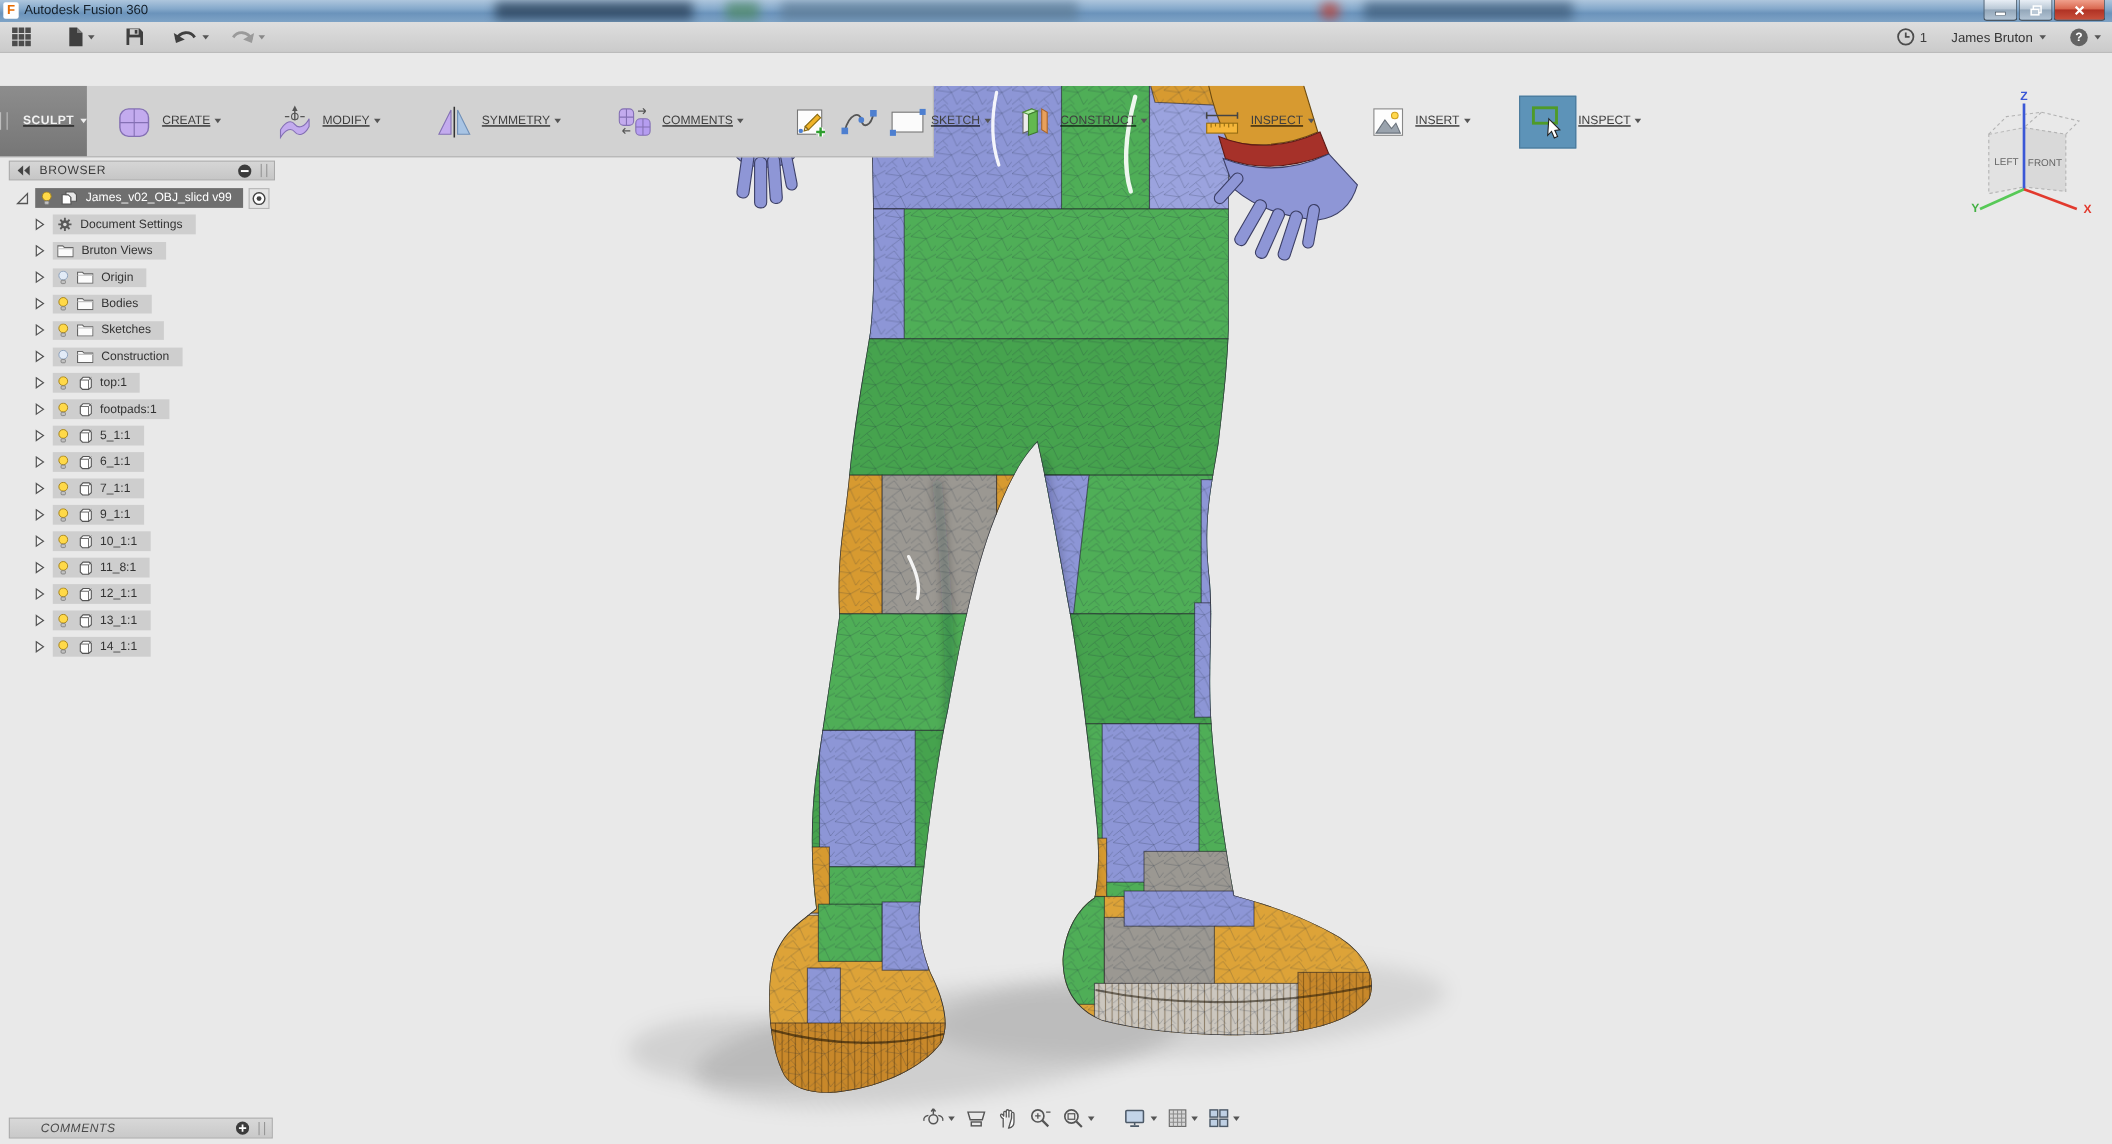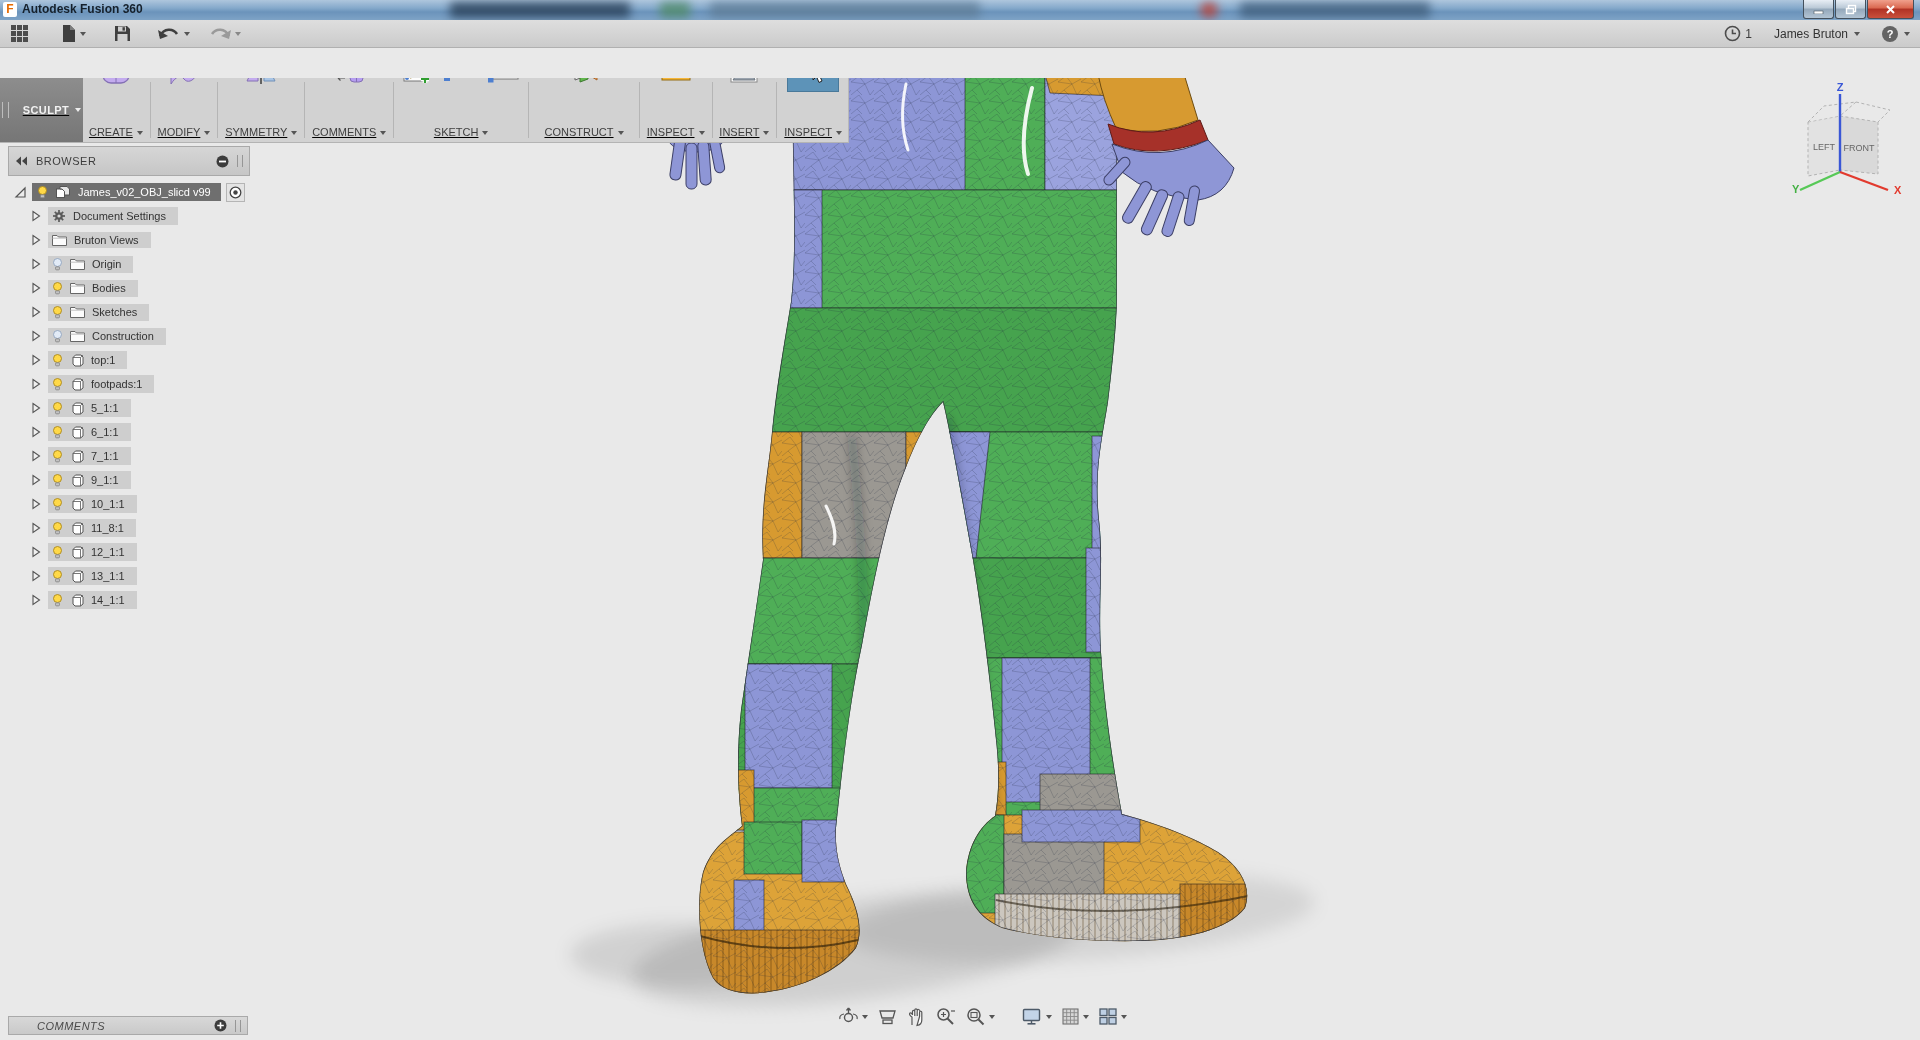--- a/index.html
+++ b/index.html
@@ -7,21 +7,21 @@
        font-family:"Liberation Sans",sans-serif;}
   .app{position:absolute;inset:0;background:#e9e9e9;}
 
   
   .titlebar{position:absolute;left:0;top:0;width:1920px;height:20px;
     background:linear-gradient(180deg,#aec6dd 0%,#85a9cb 40%,#6b93bb 60%,#7ea3c6 100%);
     overflow:hidden;z-index:20;}
   .titlebar .blob{position:absolute;top:2px;height:16px;filter:blur(5px);opacity:.75;border-radius:3px;}
   .fusion-logo{position:absolute;left:3px;top:2px;width:14px;height:15px;background:#fff;
     border-radius:2px;color:#e66a00;font-weight:bold;font-size:12px;line-height:15px;text-align:center;}
-  .app-title{position:absolute;left:22px;top:2px;font-size:12px;color:#15202b;font-weight:bold;}
+  .app-title{position:absolute;left:22px;top:2px;font-size:12px;color:#15202b;}
   .winbtns{position:absolute;right:6px;top:0;display:flex;gap:1px;z-index:25;}
   .winbtn{width:29px;height:18px;border:1px solid #44505c;border-top:none;border-radius:0 0 3px 3px;
     background:linear-gradient(180deg,#e8eef5,#b9c8d6 45%,#93a7ba 50%,#b3c4d4);display:flex;align-items:center;justify-content:center;}
   .winbtn.close{width:45px;background:linear-gradient(180deg,#f0a08c,#d9674f 45%,#b03224 50%,#c9503c);}
 
   
   .qat{position:absolute;left:0;top:20px;width:1920px;height:27px;
     background:linear-gradient(180deg,#dedede,#cbcbcb);border-bottom:1px solid #b0b0b0;z-index:20;
     display:flex;align-items:center;}
   .qat-left{display:flex;align-items:center;gap:14px;padding-left:8px;}
@@ -48,30 +48,30 @@
   .canvas{position:absolute;left:0;top:78px;width:1920px;height:962px;background:#e9e9e9;overflow:hidden;}
   .viewport-svg{position:absolute;left:0;top:0;z-index:1;}
 
   
   .ribbon{position:absolute;left:0;top:0;width:848px;height:64px;background:#d2d2d2;
     border-right:1px solid #b8b8b8;border-bottom:1px solid #b4b4b4;z-index:6;display:flex;align-items:stretch;text-decoration:underline;}
   .ws-switch{width:100px;background:linear-gradient(180deg,#8d8d8d,#767676);color:#f2f2f2;
     display:flex;align-items:center;justify-content:center;gap:6px;font-size:11px;font-weight:bold;letter-spacing:.4px;}
   .ws-switch .caret{border-top-color:#eee;margin-top:3px;}
   .ws-grip{display:inline-block;width:5px;height:16px;border-left:1px solid #bdbdbd;border-right:1px solid #bdbdbd;margin-right:8px;}
-  .rgroup{display:flex;flex-direction:column;align-items:center;justify-content:flex-end;padding:2px 4px 1px;gap:33px;}
+  .rgroup{display:flex;flex-direction:row;align-items:center;justify-content:flex-end;padding:2px 20px 1px;}
   .ricons{flex:1;display:flex;align-items:center;justify-content:center;gap:6px;}
   .rlabel{font-size:11px;color:#3f3f3f;white-space:nowrap;padding:1px 2px 3px;display:flex;align-items:center;gap:4px;}
   .rsep{width:1px;background:#b5b5b5;margin:4px 1px;}
   .icon-tile{display:flex;align-items:center;justify-content:center;width:46px;height:44px;}
   .icon-tile.active{background:#5d93b8;border:1px solid #49799a;width:50px;height:46px;}
 
   
   .browser-panel{position:absolute;left:8px;top:68px;width:320px;z-index:7;}
-  .panel-bar{height:30px;background:linear-gradient(180deg,#d6d6d6,#c6c6c6);border:1px solid #a9a9a9;
+  .panel-bar{height:18px;background:linear-gradient(180deg,#d6d6d6,#c6c6c6);border:1px solid #a9a9a9;
     display:flex;align-items:center;padding:0 6px;gap:8px;width:242px;box-sizing:border-box;}
   .panel-bar .bar-title{font-size:11px;color:#3d3d3d;letter-spacing:.5px;flex:1;}
   .grip{width:4px;height:12px;border-left:1px solid #969696;border-right:1px solid #969696;}
   .tree{margin-top:6px;}
   .trow{display:flex;align-items:center;height:20px;margin:4px 0 0 22px;}
   .trow.root-row{margin-left:6px;}
   .t-tri{display:flex;width:12px;justify-content:center;margin-right:6px;}
   .t-strip{display:inline-flex;align-items:center;background:rgba(184,184,184,.55);
     padding:2px 12px 2px 4px;gap:7px;}
   .root-strip{background:#6f6f6f;color:#fff;padding:2px 10px 2px 5px;}

